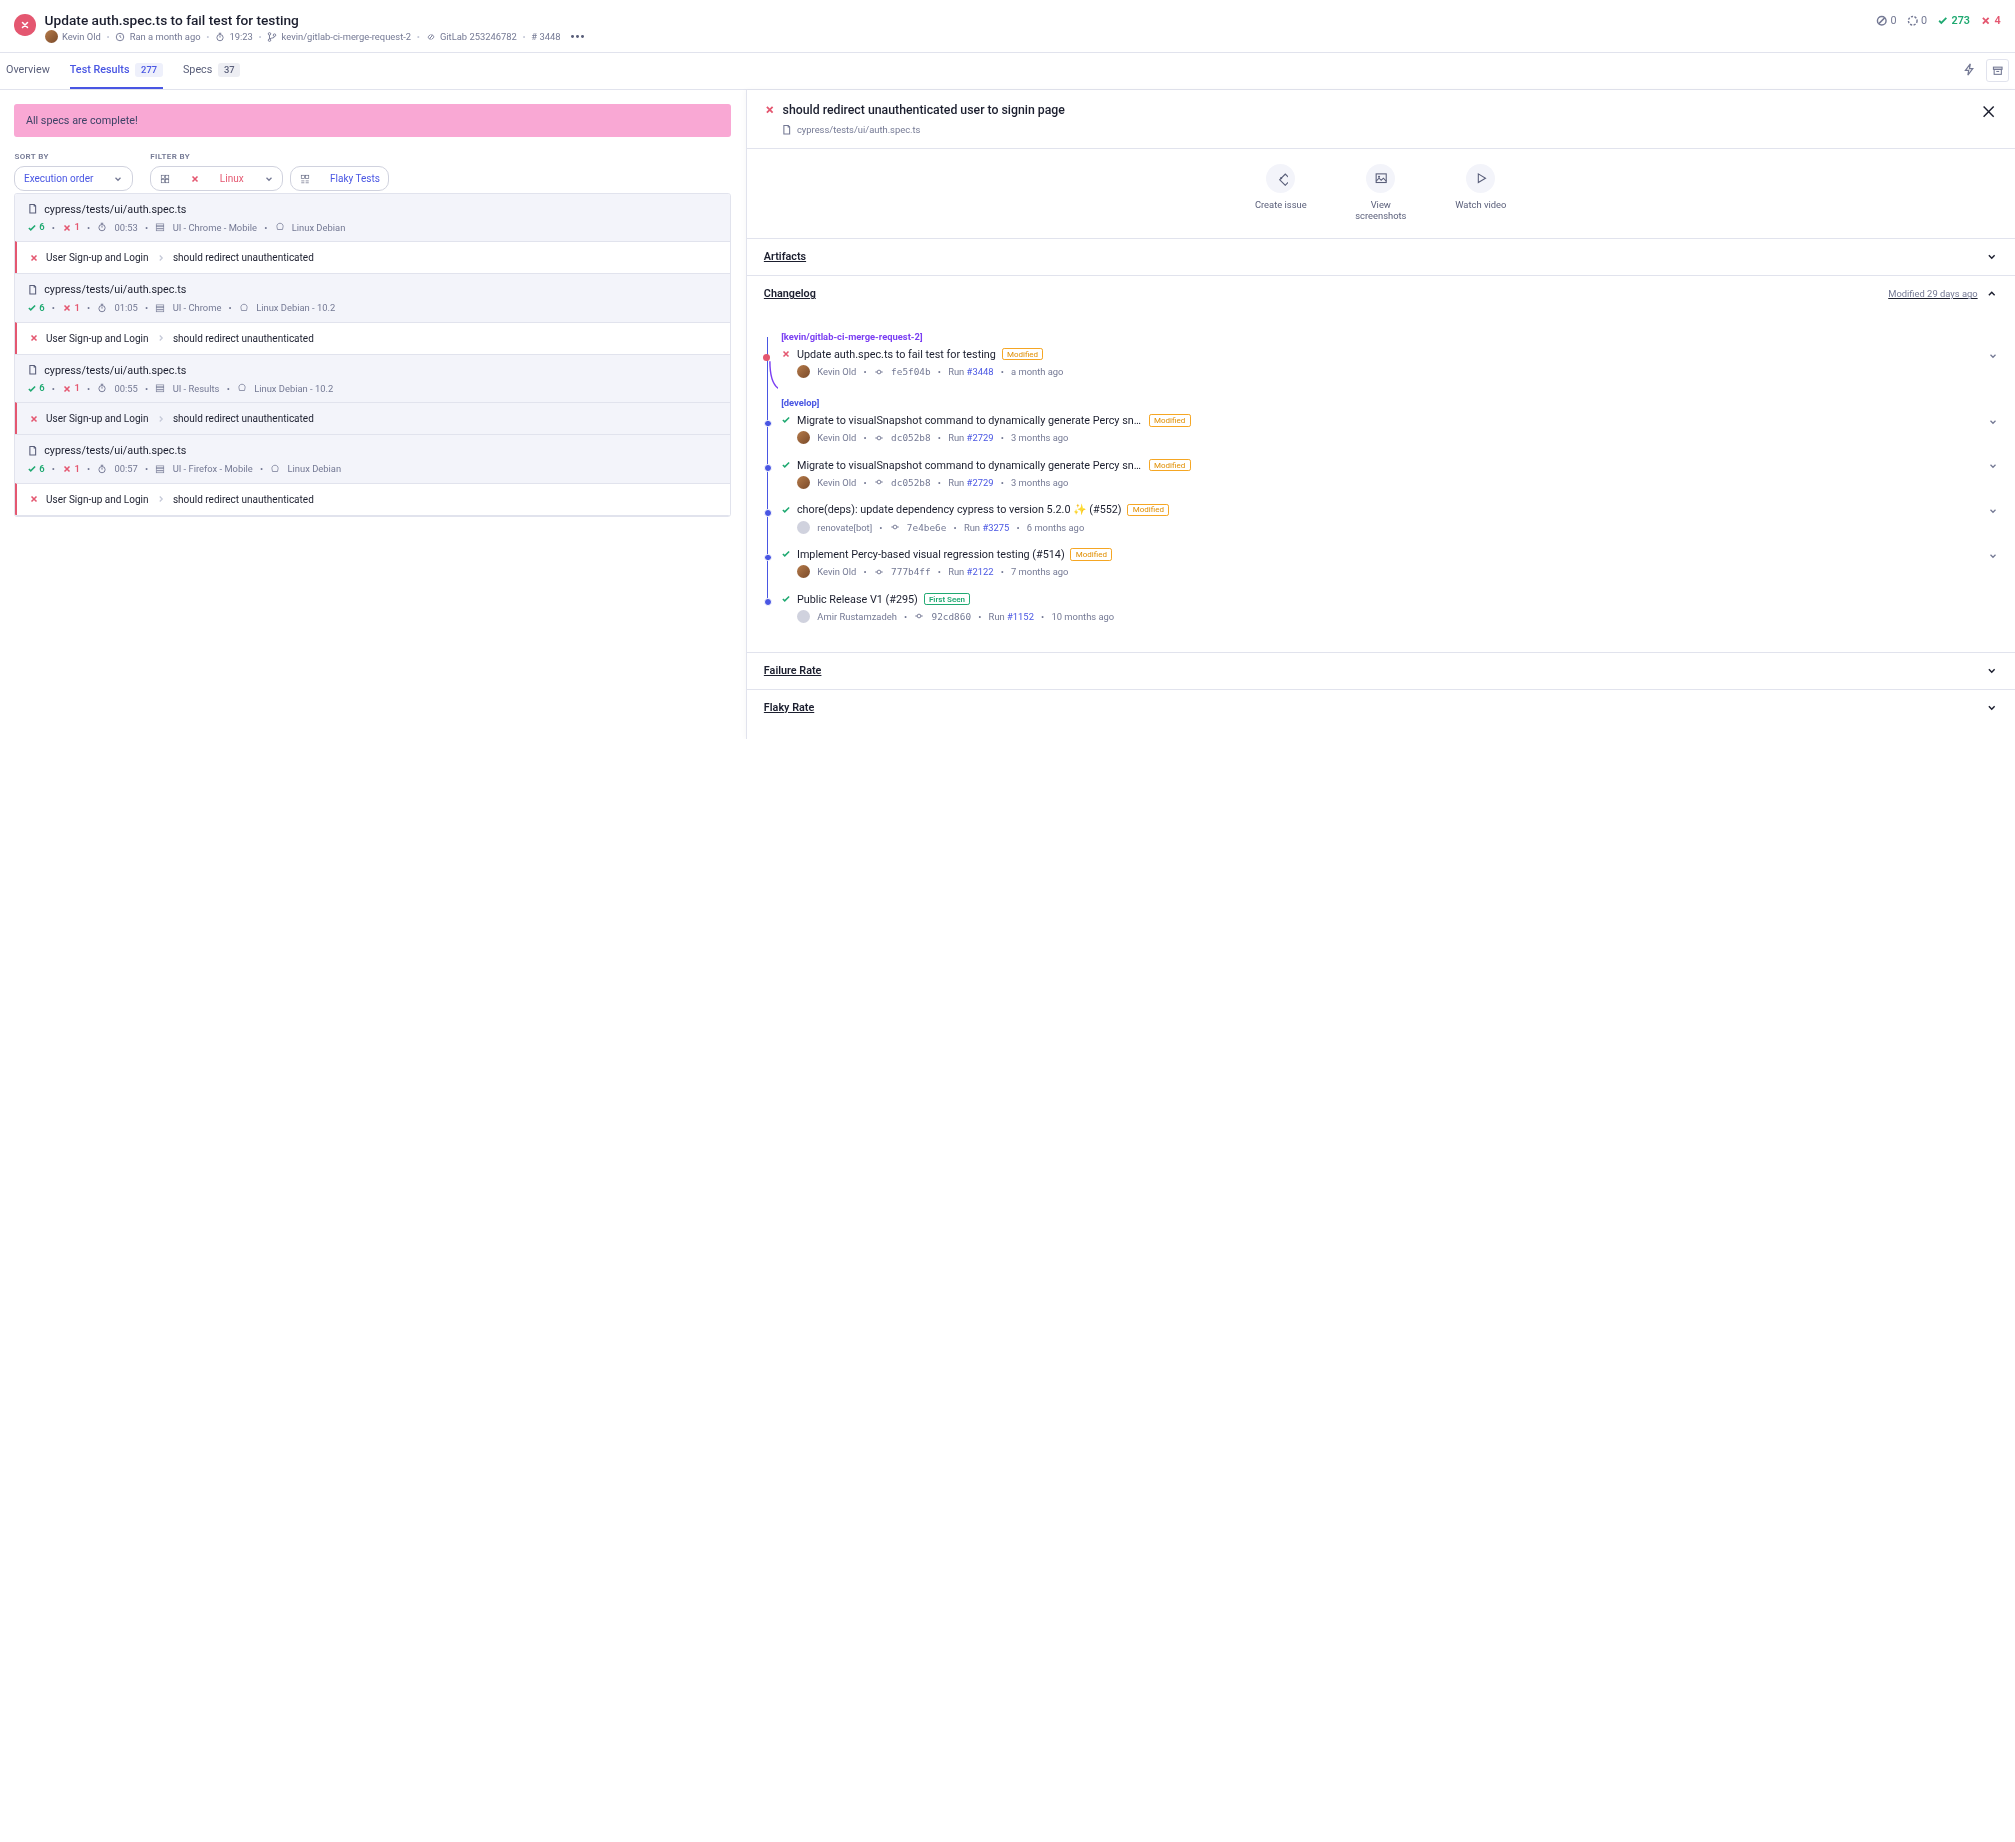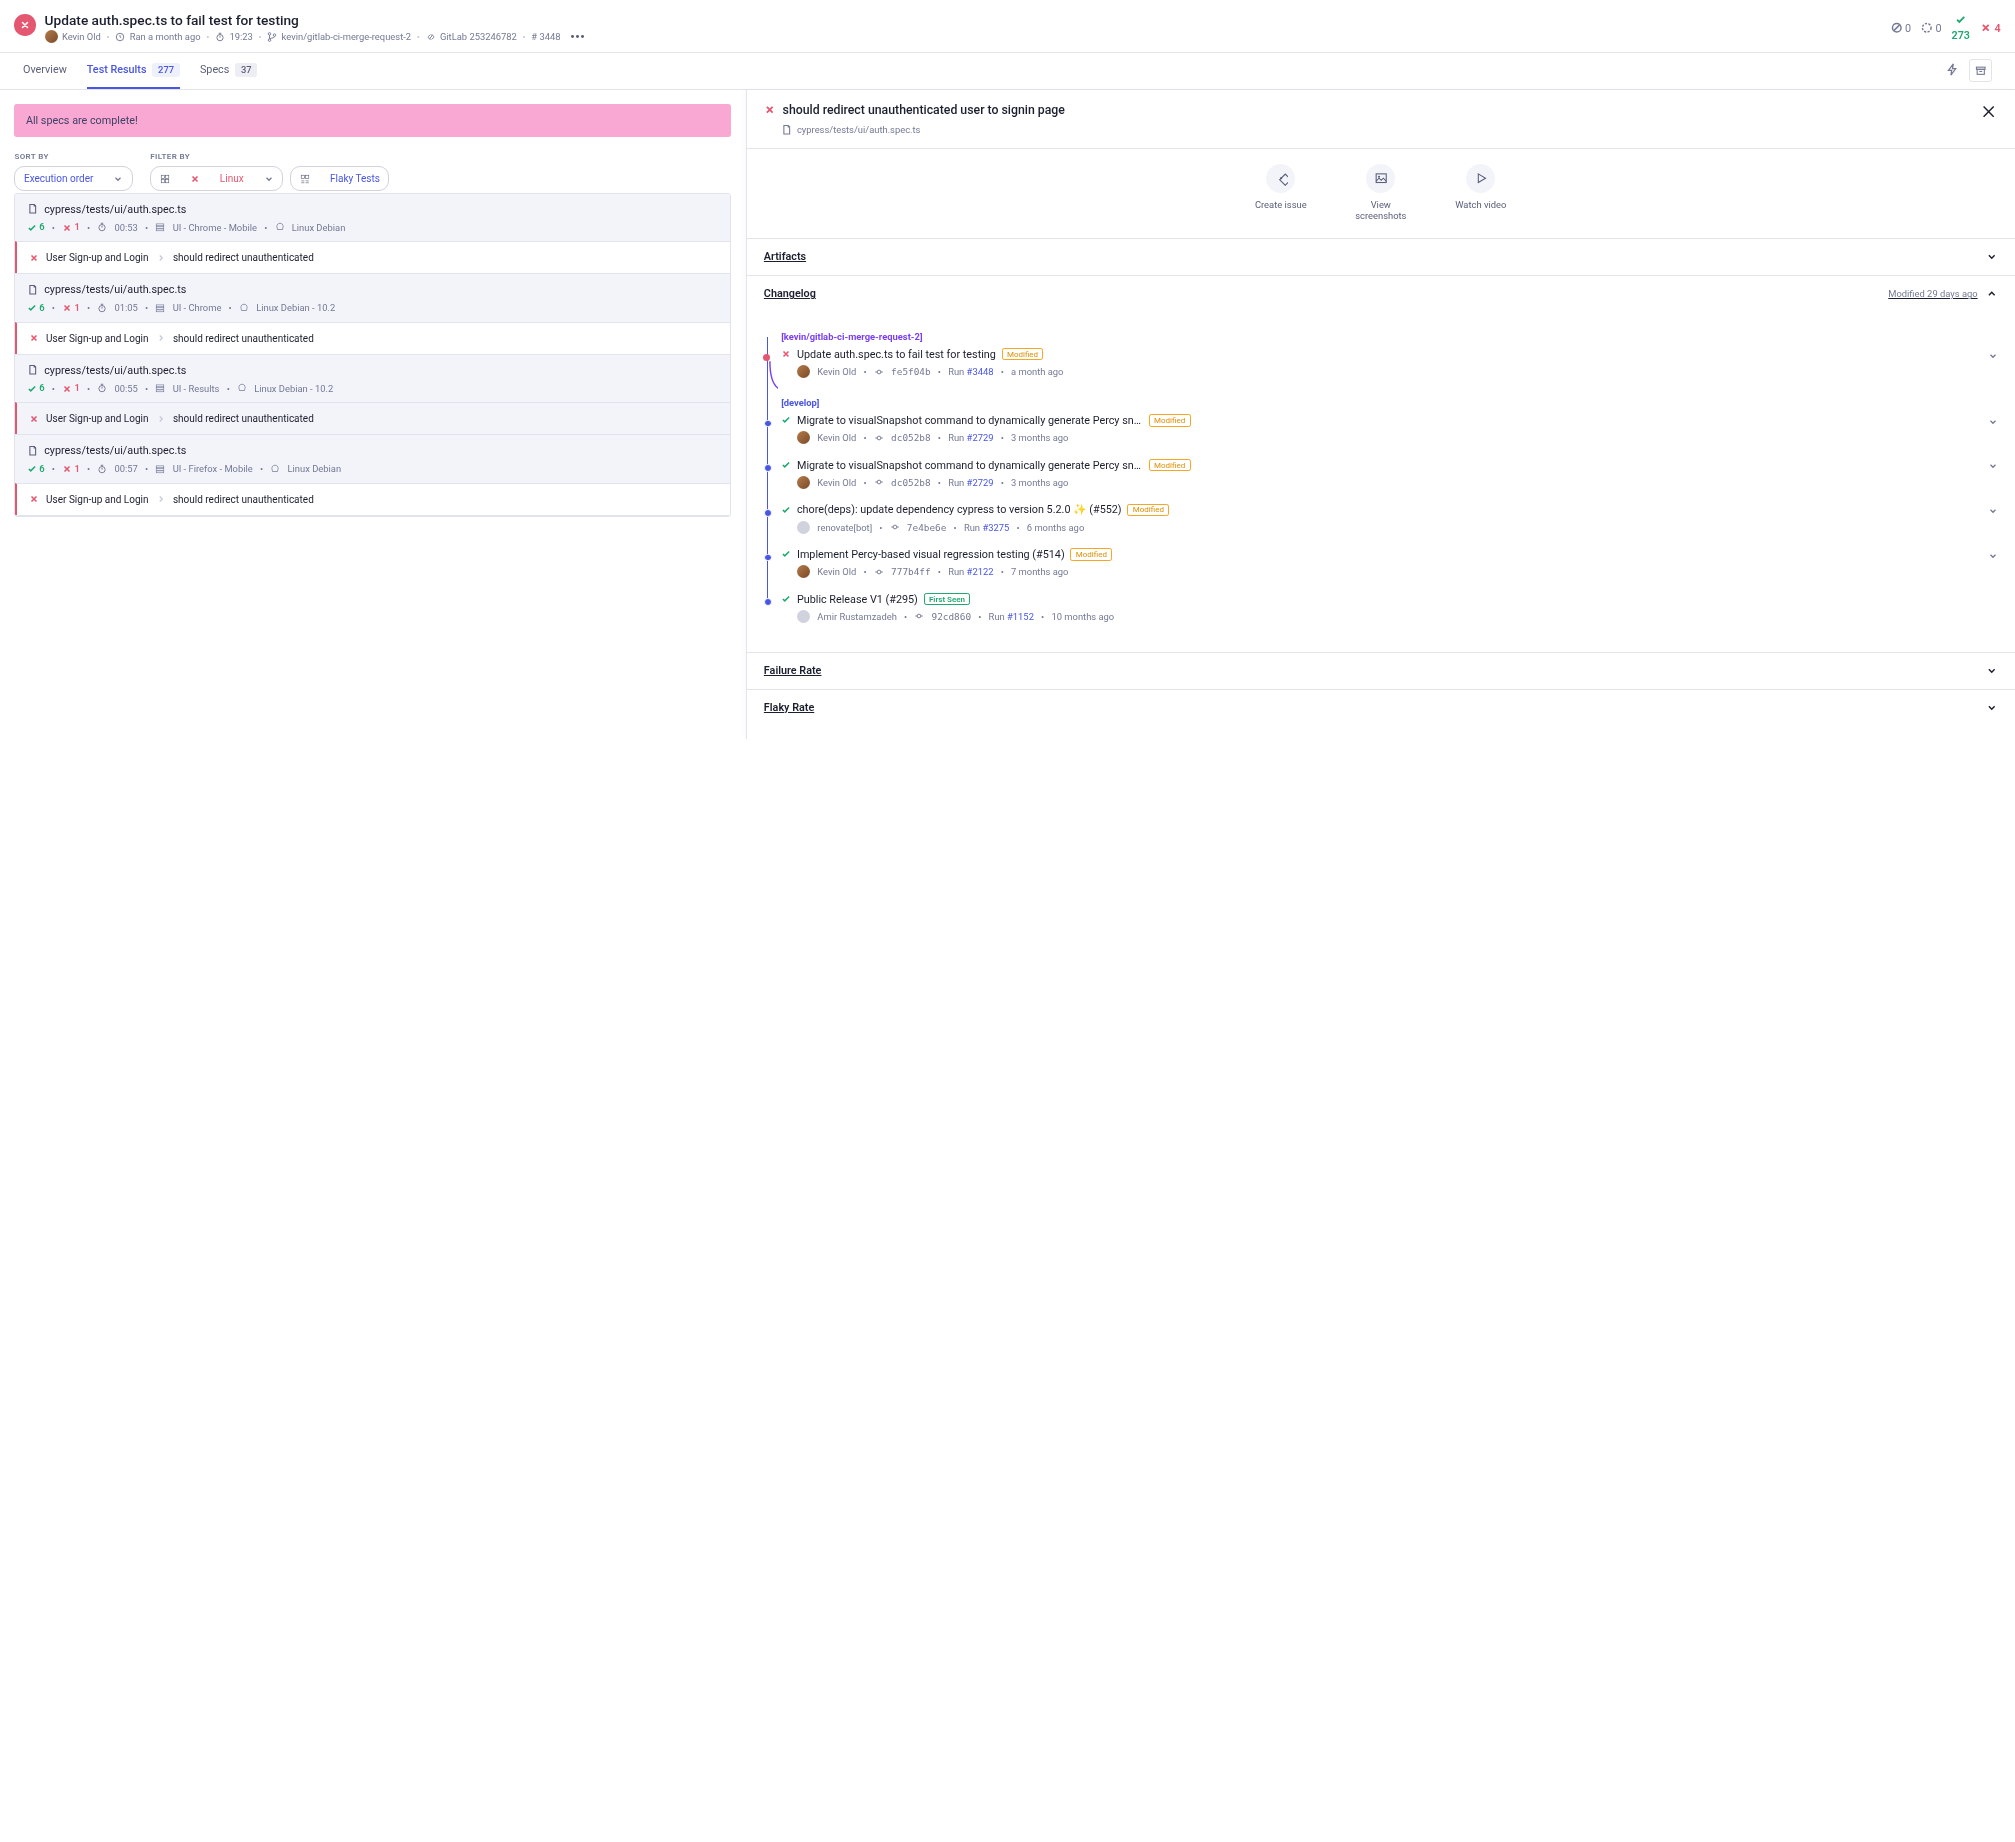--- a/index.html
+++ b/index.html
@@ -10,42 +10,42 @@
 .status-circle svg { width: 10px; height: 10px; }
 .title-block h1 { font-size: 13.7px; font-weight: 500; margin-bottom: 2.9px; }
 .meta-row { display: flex; flex-wrap: wrap; align-items: center; gap: 4.3px; color: #747994; font-size: 9.4px; }
 .meta-row .sep { color: #c5c9d8; margin: 0 1.4px; }
 .avatar-sm { width: 13px; height: 13px; border-radius: 50%; background: linear-gradient(135deg,#b57b4a,#7a4a2a); display: inline-block; vertical-align: middle; }
 .header-right { display: flex; gap: 10px; align-items: center; color: #747994; font-size: 10.8px; padding-top: 2.9px;}
 .stat { display: flex; align-items: center; gap: 2.9px; }
 .stat .ic { width: 11.5px; height: 11.5px; }
 .kebab { display: flex; gap: 2.2px; margin-left: 5.8px;}
 .kebab span { width: 2.9px; height: 2.9px; background:#5a5f7a; border-radius:50%; }
-.tabs { display: flex; align-items: center; justify-content: space-between; padding: 0 23px; border-bottom: 0.7px solid #e1e3ed; }
+.tabs { display: flex; align-items: center; justify-content: space-between; padding: 0 6px; border-bottom: 0.7px solid #e1e3ed; }
 .tabs-left { display: flex; gap: 20px; }
 .tab { padding: 10px 0; color: #5a5f7a; font-size: 10.8px; display: flex; align-items: center; gap: 5.8px; cursor: pointer; border-bottom: 2.2px solid transparent; }
 .tab.active { color: #4956e3; border-bottom-color: #4956e3; font-weight: 500; }
 .badge-count { background: #eef0fb; color: #4956e3; padding: 1.4px 5.8px; border-radius: 2.9px; font-size: 9.4px; font-weight: 500;}
 .badge-count.grey { background: #edeef3; color: #5a5f7a; }
 .tabs-right { display: flex; gap: 5.8px; color: #747994; }
 .icon-btn-sm { width: 23px; height: 23px; border: 0.7px solid #e1e3ed; border-radius: 2.9px; display: flex; align-items: center; justify-content: center; }
 .main { display: flex; position: relative; min-height: 649px;}
 .left-col { flex: 0 0 37%; padding: 14.4px; }
 .banner { background: #f9a8d4; border-radius: 2.9px; padding: 10px 11.5px; color: #3d4266; font-size: 10.8px; margin-bottom: 14.4px;}
 .controls { display: flex; gap: 17.3px; margin-bottom: 2px;}
 .ctrl-group label { font-size: 8px; font-weight: 600; letter-spacing: 0.4px; color: #747994; display: block; margin-bottom: 5.8px; }
 .dropdown-btn { border: 0.7px solid #d0d2de; border-radius: 10px; padding: 5.8px 8.6px; font-size: 10px; color: #4956e3; display: flex; align-items: flex-end; gap: 20px; background: #fff; cursor:pointer;}
 .dropdown-btn .chev { color: #747994; }
 .filter-row { display: flex; gap: 7.2px; }
 .spec-list { display: flex; flex-direction: column; border: 0.7px solid #e1e3ed; border-radius: 2.9px; overflow: hidden;}
 .spec-group { border-bottom: 0.7px solid #e1e3ed; }
 .spec-header { background: #f3f4fa; padding: 8.6px 11.5px; }
 .spec-path { display: flex; align-items: center; gap: 5.8px; margin-bottom: 5.8px; font-size: 10.8px;}
 .spec-meta { display: flex; align-items: center; gap: 7.2px; font-size: 9.4px; color: #747994; flex-wrap: wrap;}
-.green { color: #1fa971; font-weight: 600; flex-direction: column; }
+.green { color: #1fa971; font-weight: 600; }
 .red { color: #e45770; font-weight: 600; }
 .spec-item { border-top: 0.7px solid #e1e3ed; border-left: 2.2px solid #e45770; padding: 10px 11.5px; display: flex; align-items: center; gap: 7.2px; white-space: nowrap; overflow: hidden; background:#fff;}
 .spec-item.active { background: #f3f4fa;}
 .spec-item .arrow { color: #c5c9d8; }
 .spec-item .truncate { overflow: hidden; text-overflow: ellipsis; }
 .right-panel { position: absolute; right: 0; top: 0; bottom: 0; width: 63%; background: #fff; border-left: 0.7px solid #e1e3ed; display: flex; flex-direction: column; box-shadow: -1.4px 0 5.8px rgba(0,0,0,0.03);}
 .panel-header { padding: 13px 17.3px; border-bottom: 0.7px solid #e1e3ed; display: flex; justify-content: space-between; align-items: flex-start;}
 .panel-title { display: flex; gap: 7.2px; flex-direction: column;}
 .panel-title-row { display: flex; align-items: center; gap: 7.2px;}
 .panel-title h2 { font-size: 12.3px; font-weight: 500; }

